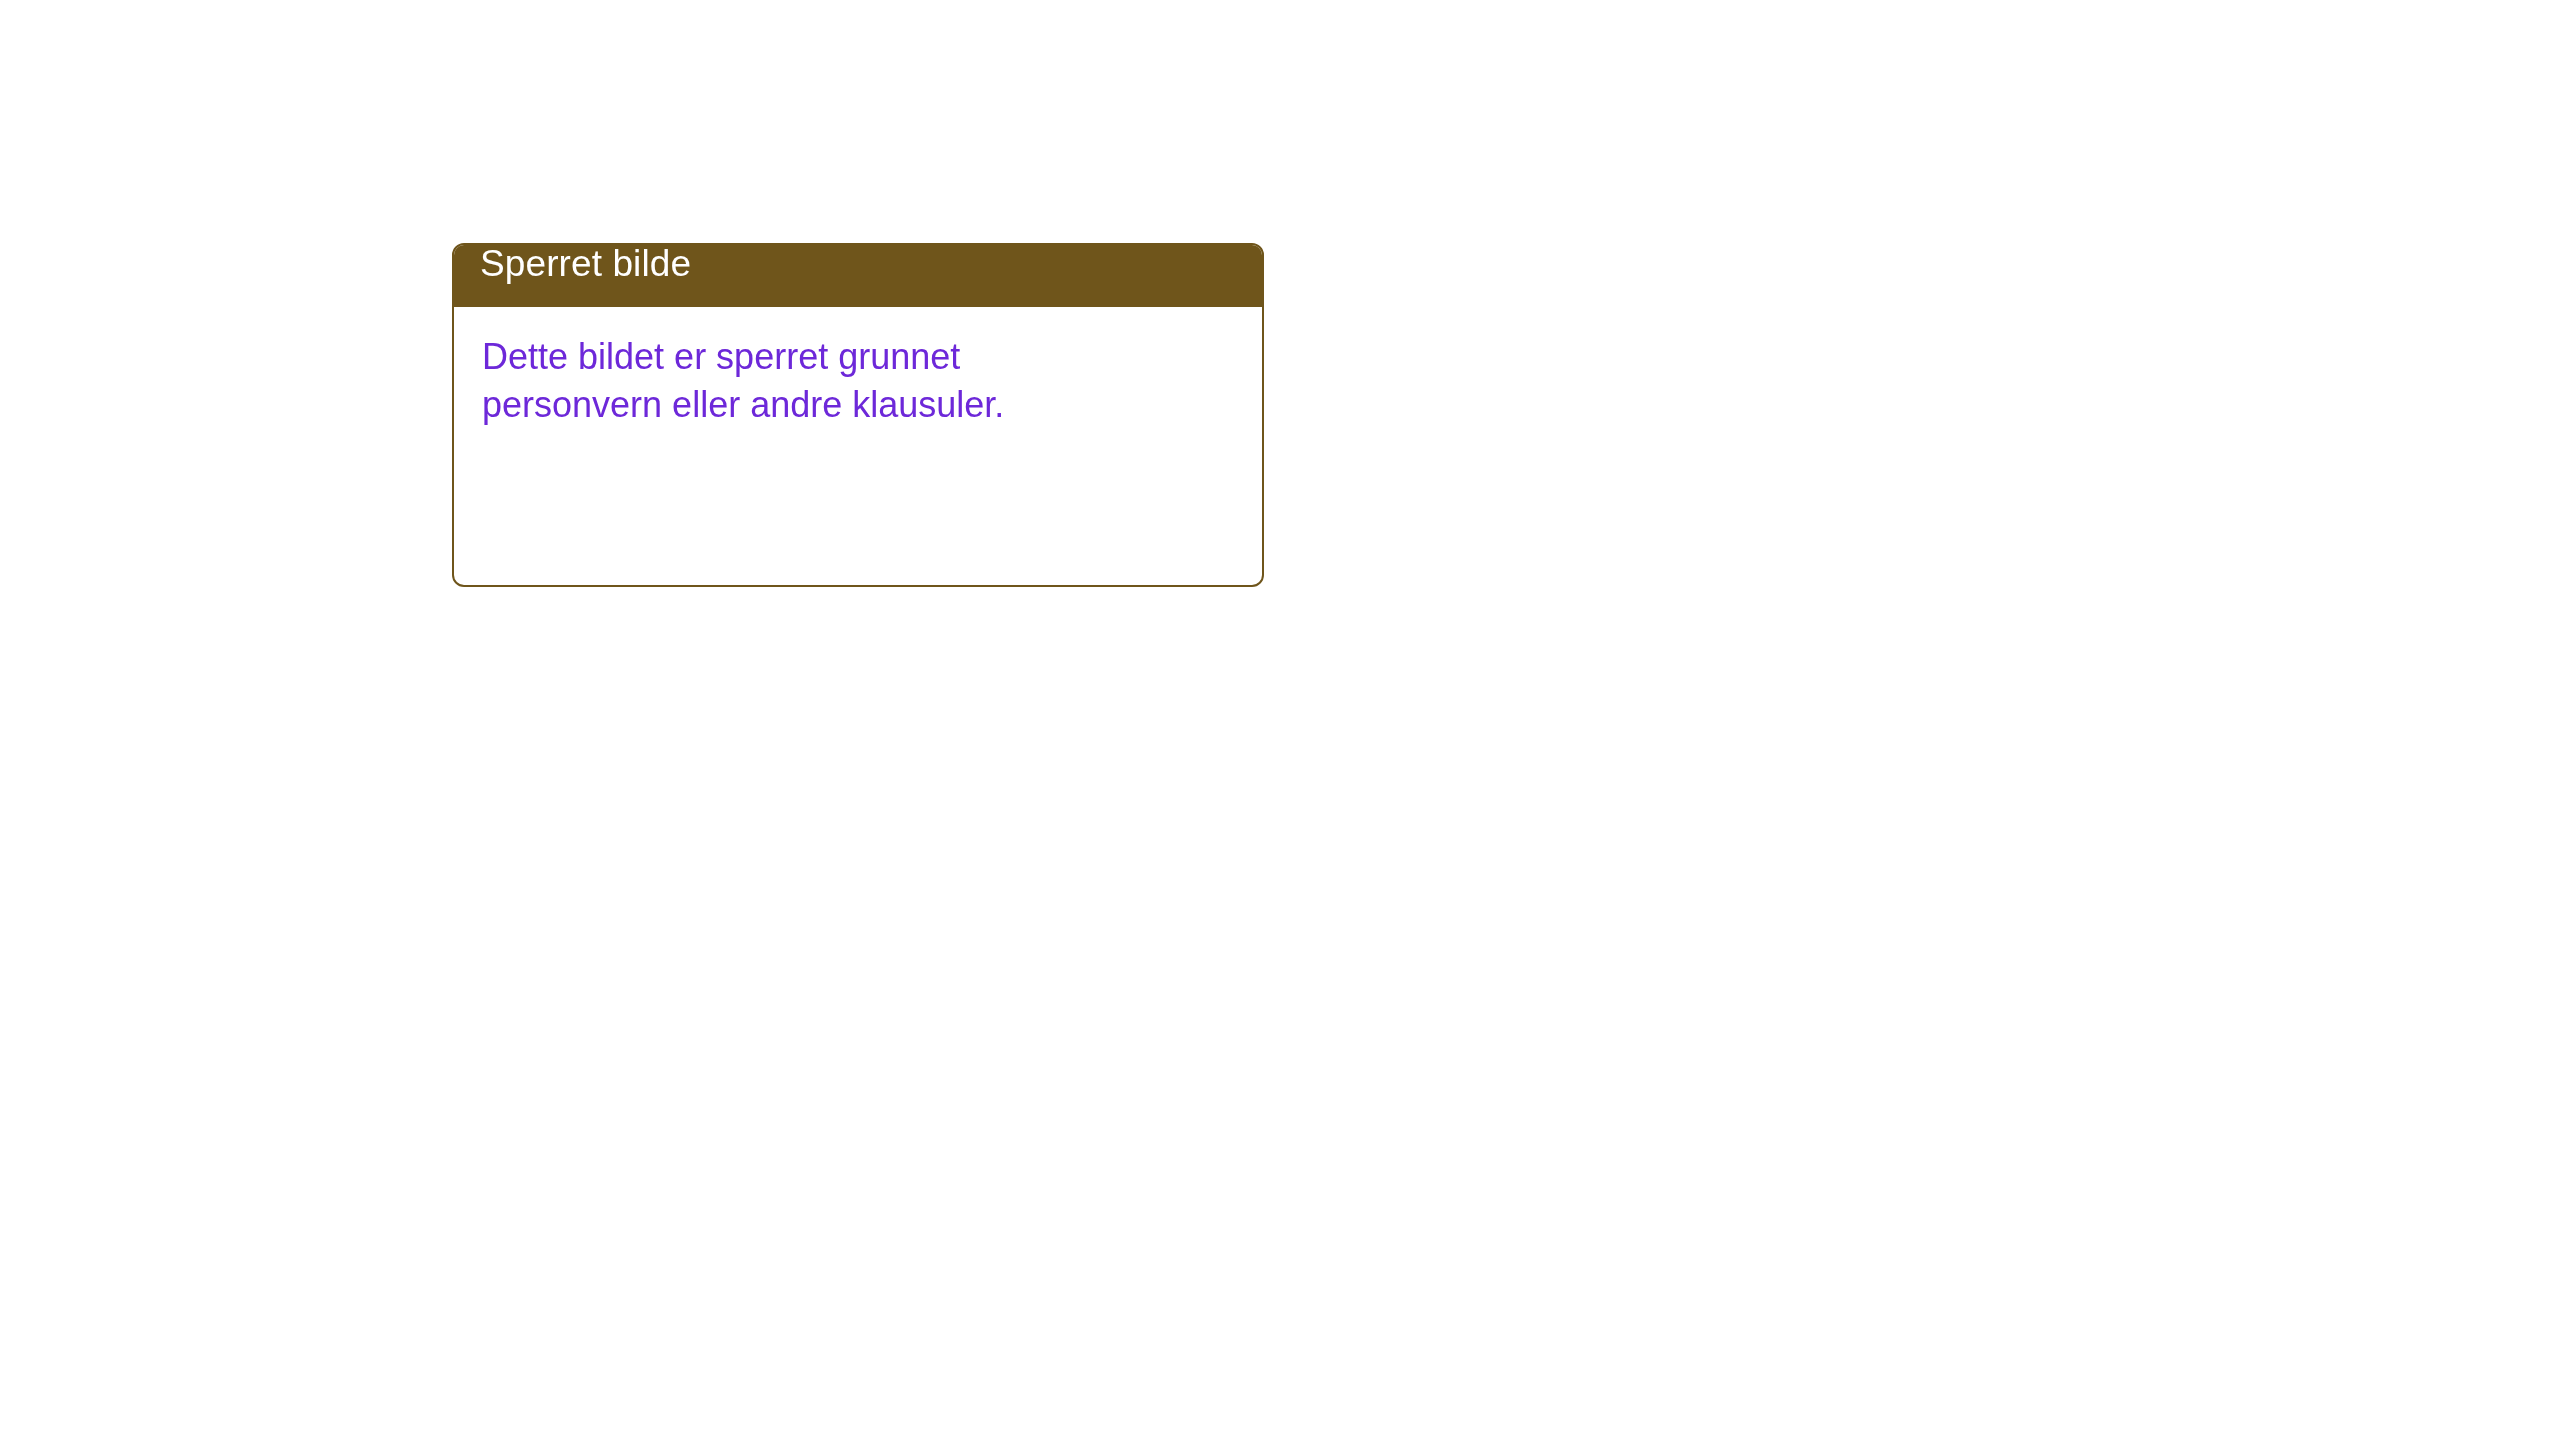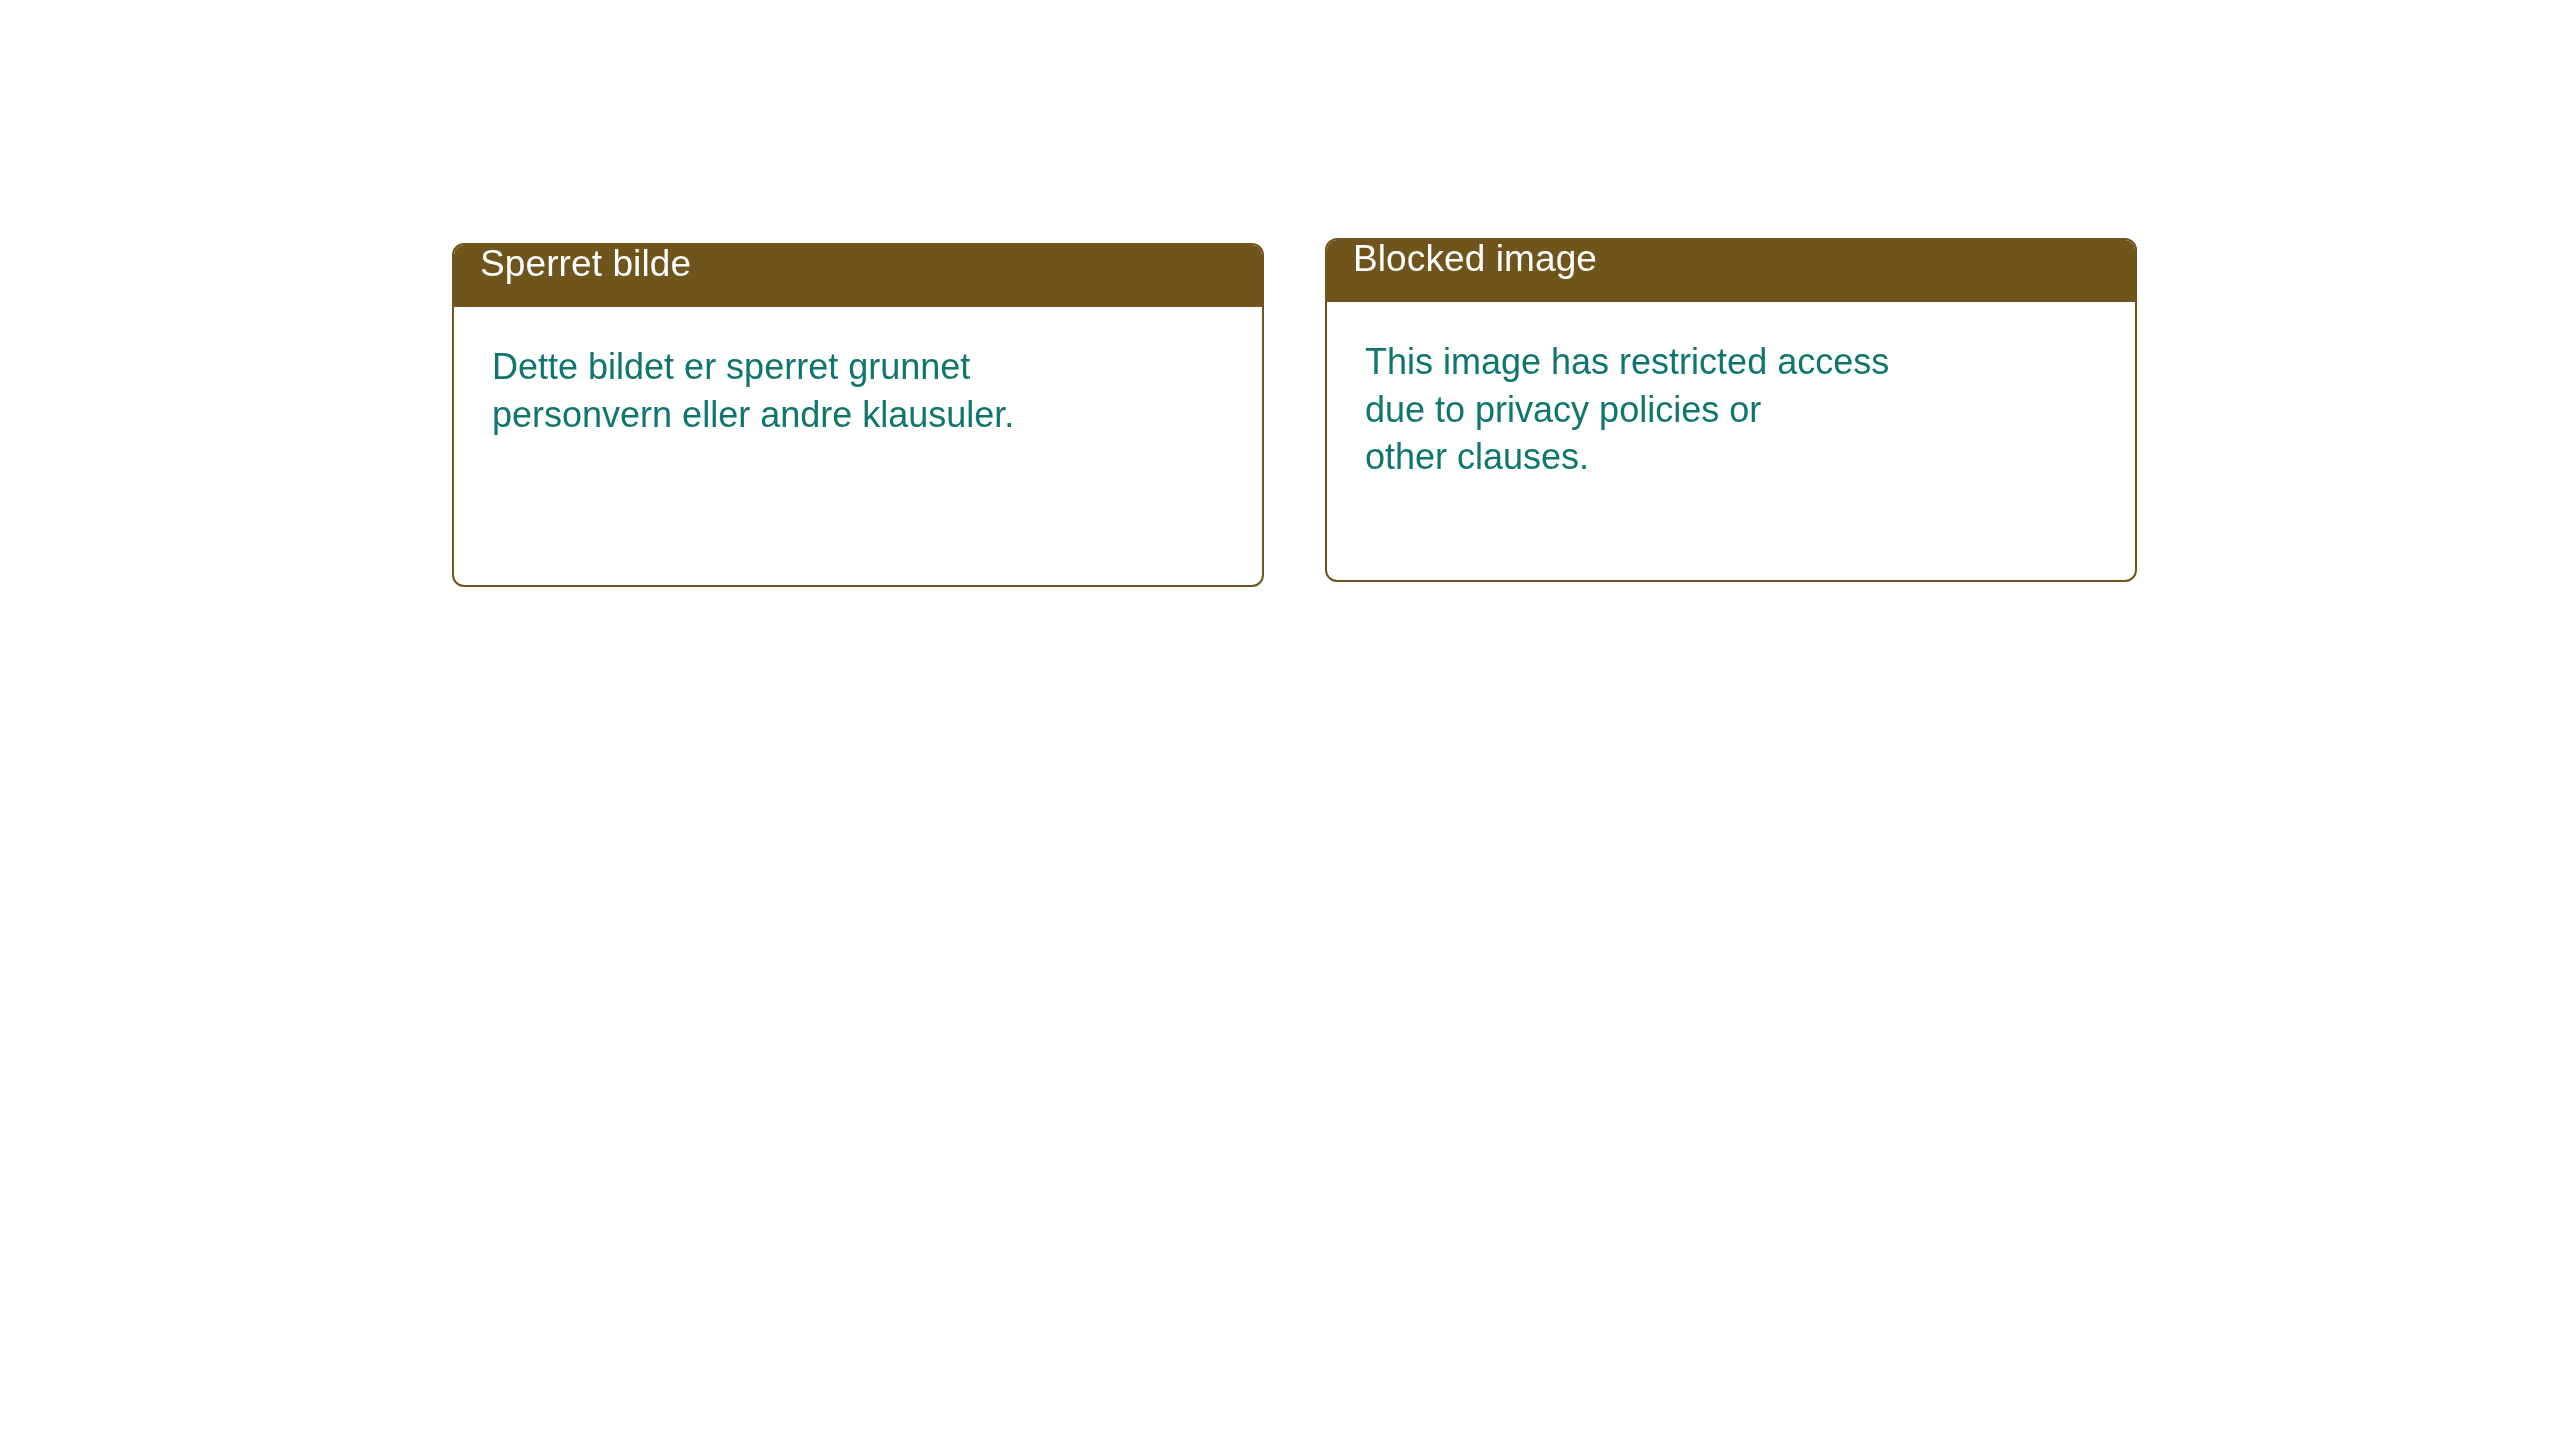--- a/index.html
+++ b/index.html
@@ -61,47 +61,37 @@
     letter-spacing: 0.1px;
     white-space: nowrap;
   }
 
   .card-body {
     box-sizing: border-box;
     padding: 26px 30px 0 28px;
   }
 
   .card-body-text {
-    color: #0f766e;
+    color: #6d28d9;
     font-size: 36px;
     line-height: 1.32;
     font-weight: 400;
-    margin: 10px;
+    margin: 0;
     white-space: pre-line;
   }
 </style>
 </head>
 <body>
 
 <div id="stage">
 
   <div class="notice-card card-no">
     <div class="card-header">
       <span class="card-header-title">Sperret bilde</span>
     </div>
     <div class="card-body">
       <p class="card-body-text">Dette bildet er sperret grunnet
 personvern eller andre klausuler.</p>
     </div>
   </div>
 
-  <div class="notice-card card-en">
-    <div class="card-header">
-      <span class="card-header-title">Blocked image</span>
-    </div>
-    <div class="card-body">
-      <p class="card-body-text">This image has restricted access
-due to privacy policies or
-other clauses.</p>
-    </div>
-  </div>
 
 </div>
 
 </body></html>

